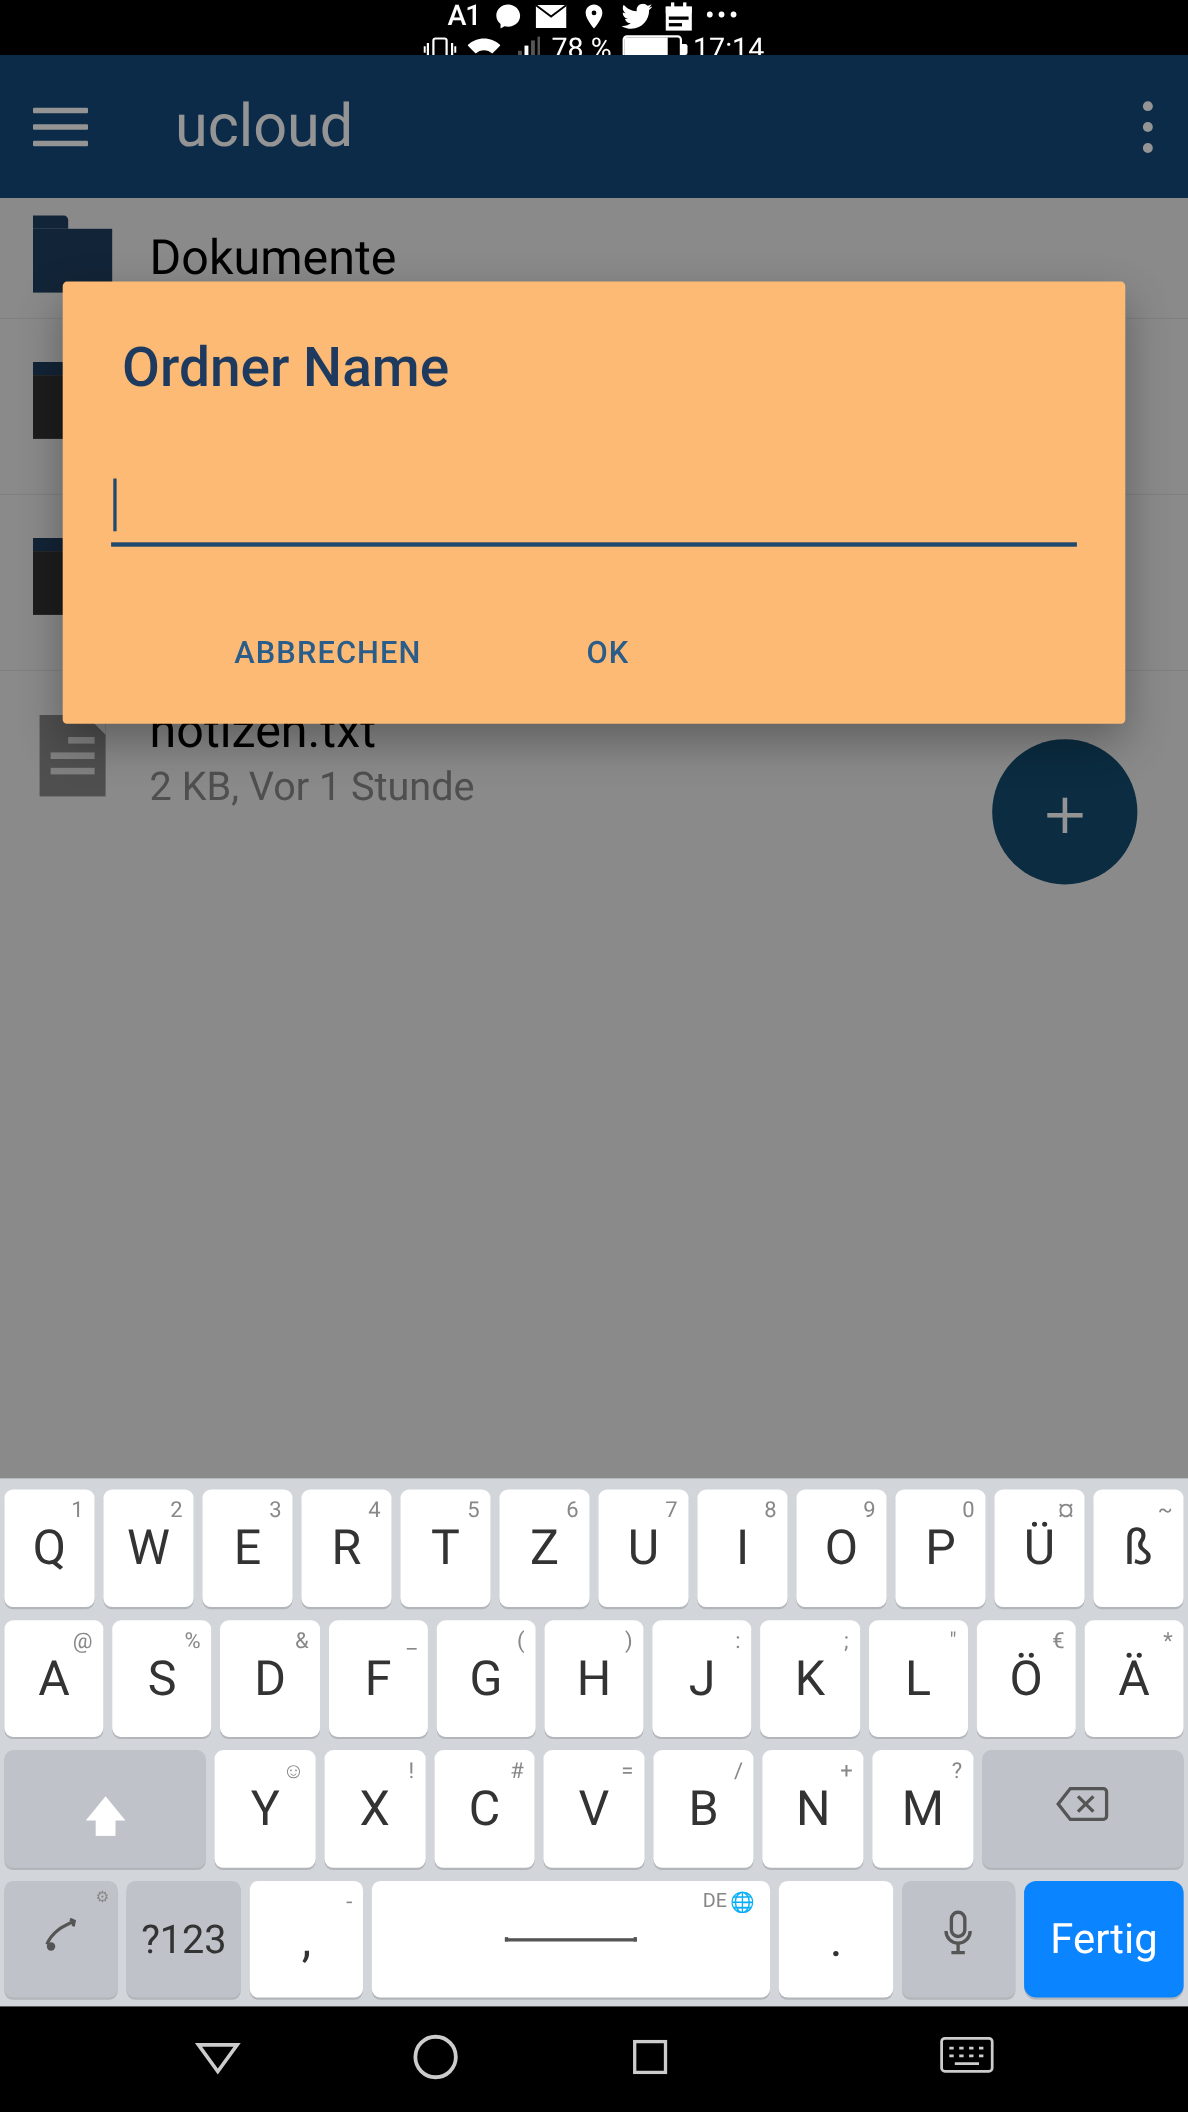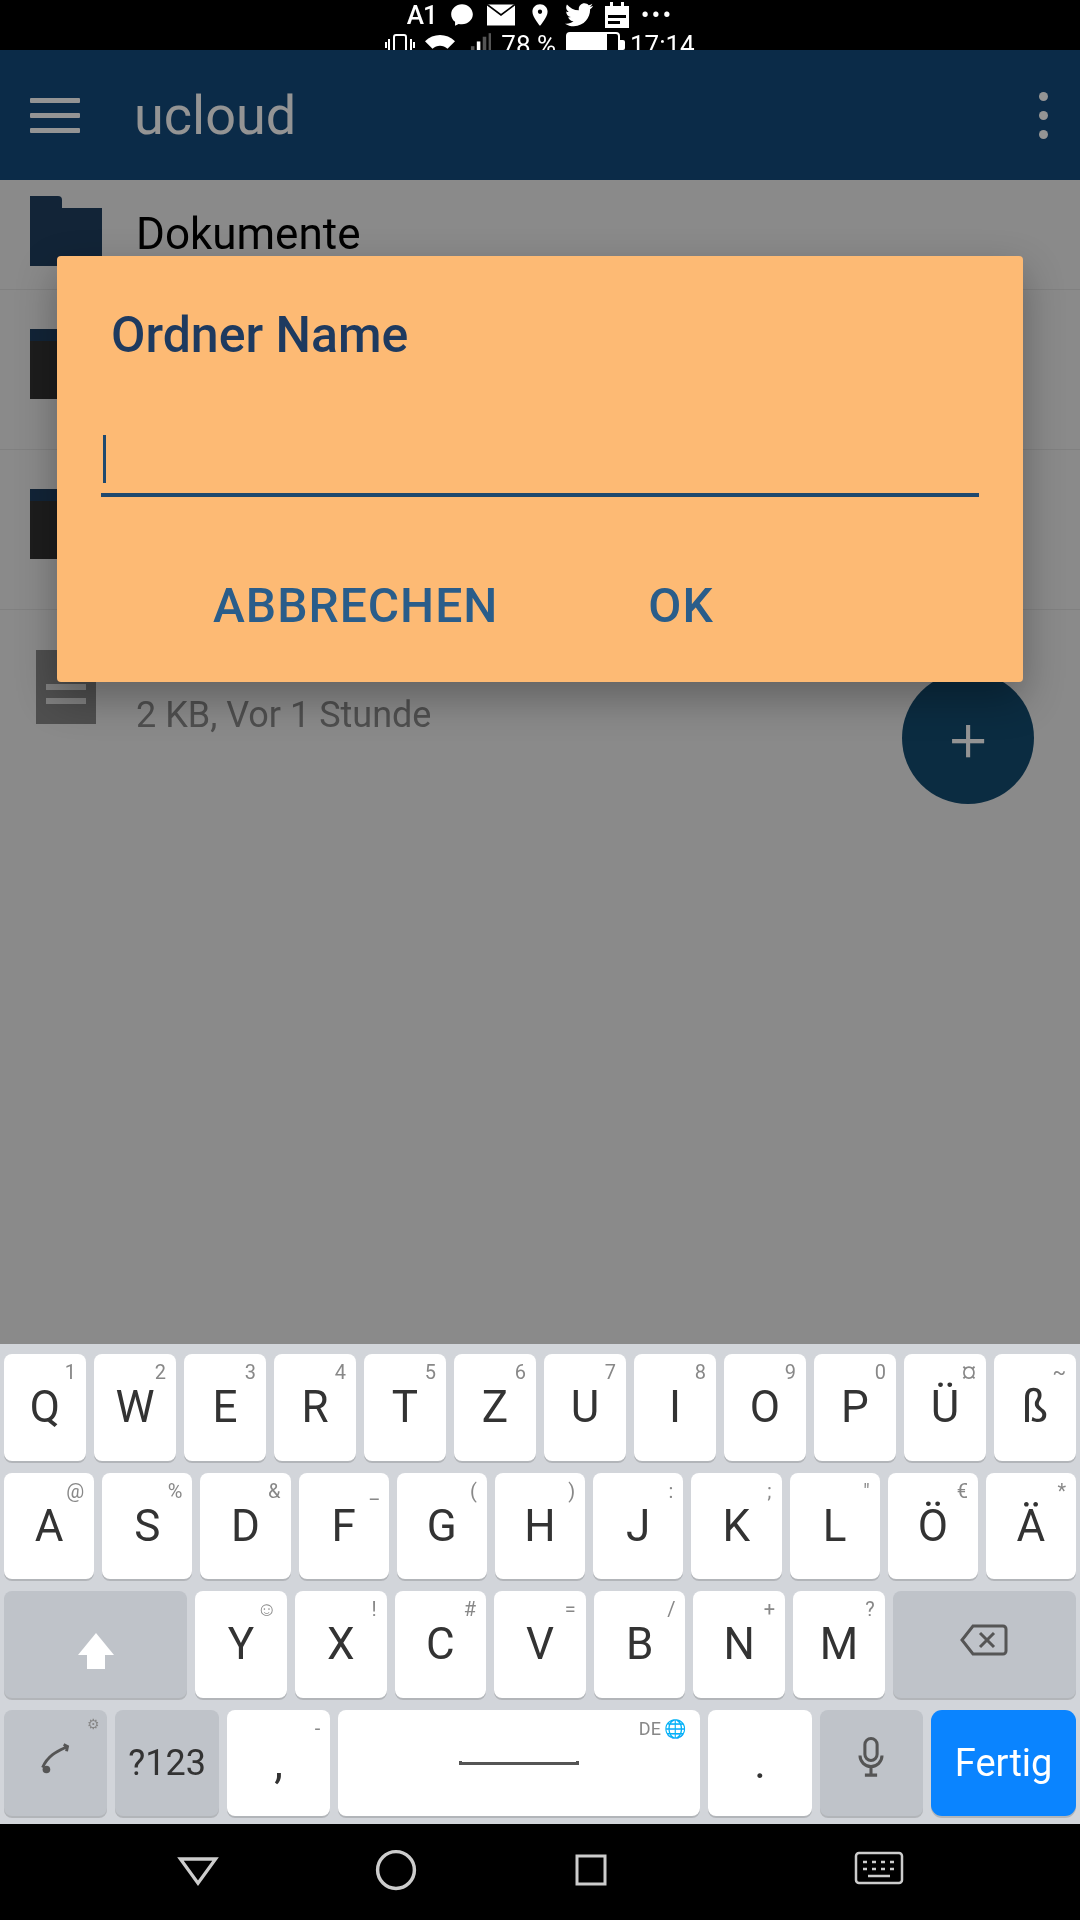--- a/index.html
+++ b/index.html
@@ -13,21 +13,21 @@
     .sb-carrier { font-weight: 500; letter-spacing: -1px;}
     .battery-shell { width: 54px; height: 26px; border: 2.5px solid #fff; border-radius: 4px; position: relative; display:flex; align-items:center; }
     .battery-shell::after { content:''; position:absolute; right:-7px; top:6px; width:5px; height:10px; background:#fff; border-radius:0 2px 2px 0; }
     .battery-fill { height:100%; background:#fff; width:78%; }
     .dots { letter-spacing: 2px; }
 
     
     .appbar { height: 130px; background: #144a7c; display:flex; align-items:center; padding: 0 30px; color:#fff; position:relative;}
     .hamburger  { width:50px; display:flex; flex-direction:column; gap:10px; }
     .hamburger span { height:5px; background:#fff; width:100%; border-radius:1px;}
-    .app-title { font-size: 54px; margin-left: 54px; font-weight:400;}
+    .app-title { font-size: 54px; margin-left: 79px; font-weight:400;}
     .overflow { position:absolute; right:32px; display:flex; flex-direction:column; gap:10px;}
     .overflow span { width:9px; height:9px; background:#fff; border-radius:50%; }
 
     
     .content { position:relative; height: calc(100% - 50px - 130px); }
     .list-item { display:flex; align-items:center; padding: 28px 30px; border-bottom: 1px solid #ddd; gap: 34px; }
     .folder-icon { width:72px; height:58px; background:#1f3f60; position:relative;}
     .folder-icon::before { content:''; position:absolute; top:-12px; left:0; width:32px; height:12px; background:#1f3f60; border-radius:0 4px 0 0;}
     .file-icon { width:60px; height:74px; background:#888; position:relative; margin: 0 6px;}
     .file-icon::before { content:''; position:absolute; top:0; right:0; border-left:18px solid transparent; border-top: 18px solid #eee; }
@@ -47,21 +47,21 @@
     
     .scrim { position:absolute; inset:0; background:rgba(0,0,0,0.42); }
 
     
     .dialog { position:absolute; left:57px; right:57px; top:256px; background:#fdba74; border-radius:4px; padding: 50px 0 30px 0; box-shadow: 0 16px 40px rgba(0,0,0,0.3);}
     .dialog-title { font-size:50px; color:#1e3a5f; font-weight:500; padding: 0 54px;}
     .dialog-input-wrap { padding: 50px 44px 10px 44px; }
     .dialog-input { width:100%; font-size:44px; border:none; border-bottom: 4px solid #1f496e; padding: 16px 2px 10px; outline:none;}
     .input-cursor { display:inline-block; width:3px; height:48px; background:#1f496e; vertical-align:middle; animation: blink 1s infinite; }
     .dialog-actions { display:flex; justify-content:flex-start; gap:150px; padding: 70px 114px 18px 156px;}
-    .dialog-btn { font-size:48px; font-weight:500; color:#2a5d8a; letter-spacing:1px; background:none; border:none; }
+    .dialog-btn { font-size:28px; font-weight:500; color:#2a5d8a; letter-spacing:1px; background:none; border:none; }
 
     @keyframes blink { 50% { opacity: 0; } }
 
     
     .keyboard { position:absolute; bottom:96px; left:0; right:0; height: 480px; background:#d2d5da; padding: 10px 4px 8px; display:flex; flex-direction:column; gap:12px;}
     .krow { display:flex; gap:8px; flex:1; }
     .key { flex:1; background:#fff; border-radius:8px; display:flex; flex-direction:column; align-items:center; justify-content:center; position:relative; box-shadow: 0 2px 0 rgba(0,0,0,0.15); font-size:40px; color:#333;}
     .key-main { font-size: 44px; font-weight:400;}
     .key-sub { position:absolute; top:6px; right:10px; font-size:20px; color:#888; }
     .key.func { background:#bfc3c9; }

